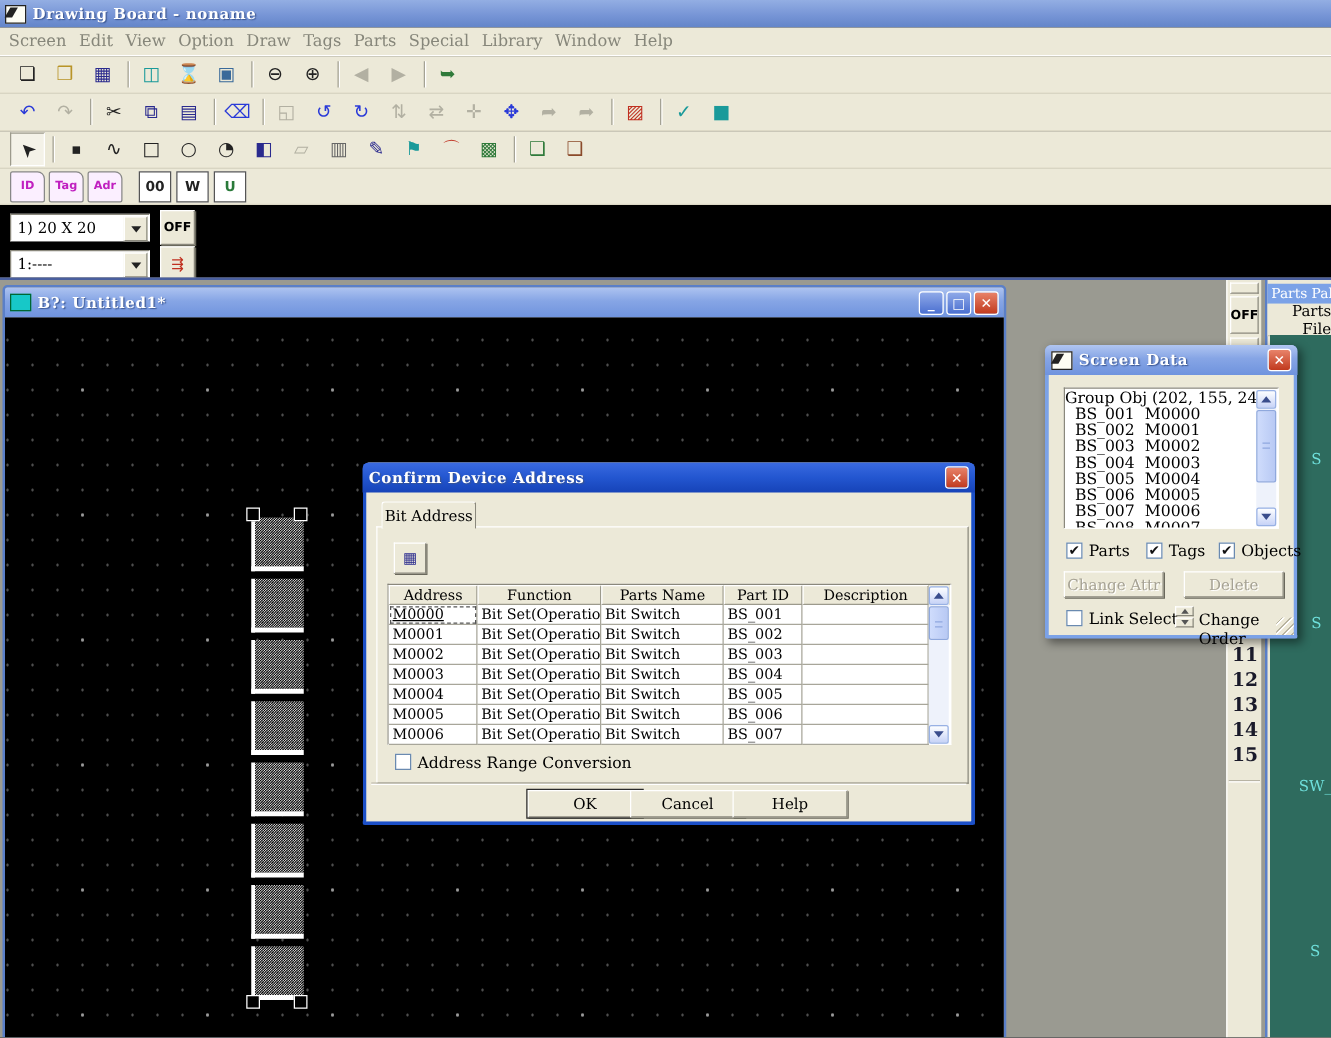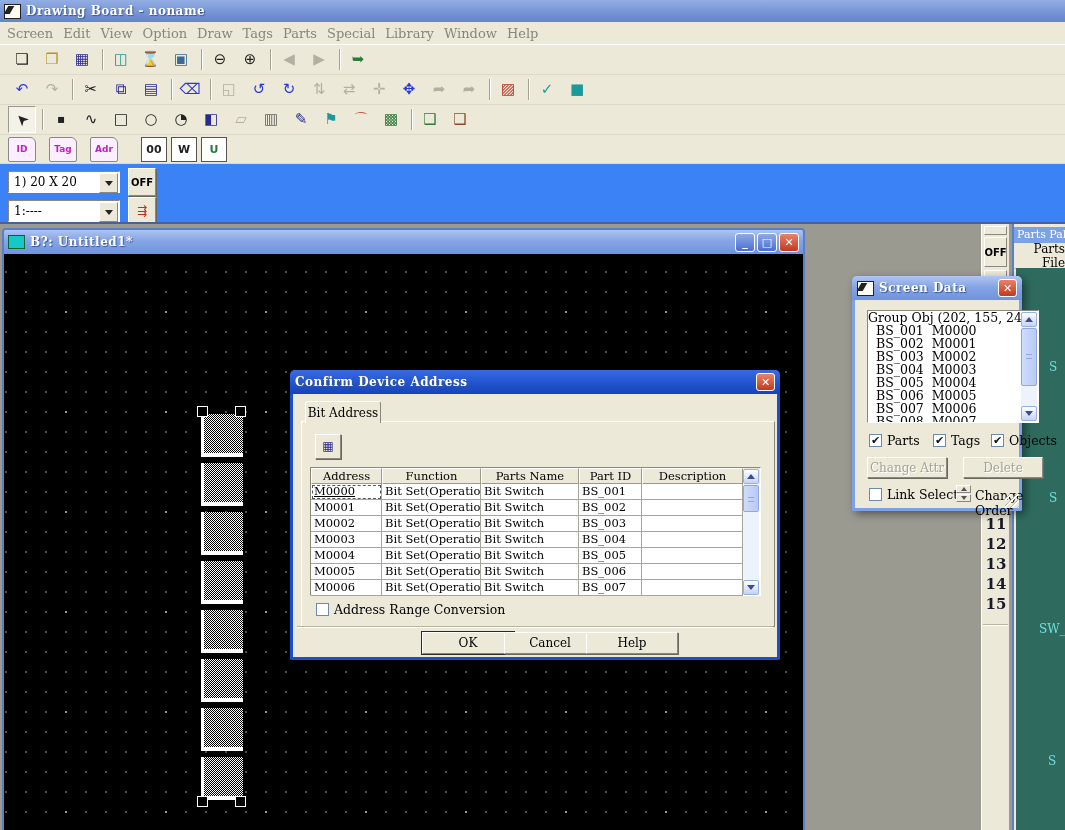--- a/index.html
+++ b/index.html
@@ -1,16 +1,16 @@
 <!DOCTYPE html>
 <html><head>
 <meta charset="utf-8">
 <style>
   html,body{margin:0;padding:0;}
-  #app{position:relative;width:1065px;height:830px;background:#3b82f6;overflow:hidden;
+  #app{position:relative;width:1065px;height:830px;background:#000000;overflow:hidden;
        font-family:"DejaVu Serif","Liberation Serif",serif;font-size:12px;color:#000;}
   
   .titlebar{position:absolute;left:0;top:0;width:1065px;height:22px;
     background:linear-gradient(180deg,#93aee3 0%,#7795d6 55%,#6385c9 100%);
     display:flex;align-items:center;padding-left:4px;box-sizing:border-box;}
   .appicon{width:15px;height:13px;background:#fdfdf4;border:1px solid #222;margin-right:5px;position:relative;}
   .appicon::after{content:"";position:absolute;left:1px;top:1px;width:10px;height:8px;border-left:6px solid #222;transform:skewX(-30deg);}
   .title-text{color:#fff;font-weight:bold;font-size:12px;letter-spacing:.5px;text-shadow:1px 1px 1px #3a5590;}
   
   .menubar{position:absolute;left:0;top:22px;width:1065px;height:23px;background:#ece9d8;
@@ -23,21 +23,21 @@
   .tbtn{width:26px;height:25px;display:inline-flex;align-items:center;justify-content:center;margin-right:2px;border:1px solid transparent;}
   .tbtn.sep{margin-left:9px;position:relative;}
   .tbtn.sep::before{content:"";position:absolute;left:-6px;top:2px;height:21px;border-left:1px solid #a4a294;border-right:1px solid #fff;}
   .tbtn.pressed{border-color:#9c9a8c #fff #fff #9c9a8c;background:#f4f2e8;}
   .g{font-family:"DejaVu Sans",sans-serif;font-size:15px;line-height:15px;}
   .g.sm{font-size:12px;}
   .c-ink{color:#222;} .c-navy{color:#2a2a8e;} .c-gold{color:#b89428;} .c-teal{color:#1a9a9a;}
   .c-red{color:#c03020;} .c-green{color:#2f7a3a;} .c-blue{color:#2a3ad8;} .c-dis{color:#b2b0a2;}
   .c-multi{color:#3a6a9a;} .c-gray6{color:#666;} .c-brown{color:#8a4a2a;}
   .g.rot{transform:rotate(-135deg);}
-  .tagbtn{width:26px;height:23px;margin-right:13px;display:inline-flex;align-items:center;justify-content:center;
+  .tagbtn{width:26px;height:23px;margin-right:3px;display:inline-flex;align-items:center;justify-content:center;
     background:#fbefff;border:1px solid #888;border-radius:2px 6px 2px 2px;}
   .taglabel{color:#c020c0;font-size:9px;font-weight:bold;font-family:"DejaVu Sans",sans-serif;}
   .boxbtn{width:24px;height:23px;margin-right:4px;display:inline-flex;align-items:center;justify-content:center;
     background:#fff;border:1px solid #555;font-size:11px;font-weight:bold;font-family:"DejaVu Sans",sans-serif;color:#222;}
   .boxbtn.sep{margin-left:10px;} .boxbtn.u{color:#2a7a3a;}
   
   .comborow{position:absolute;left:8px;display:flex;align-items:center;}
   #crow1{top:168px;} #crow2{top:197px;}
   .combo{width:112px;height:22px;background:#fff;border:1px solid;border-color:#8a887c #fff #fff #8a887c;
     display:flex;align-items:center;box-sizing:border-box;position:relative;padding-left:5px;font-size:12px;}
@@ -91,21 +91,21 @@
   .xpwin{position:absolute;border:3px solid #7ba2e7;border-top:none;border-radius:5px 5px 2px 2px;
     background:#ece9d8;box-shadow:3px 3px 8px rgba(0,0,0,.45);box-sizing:border-box;}
   .xptitle{height:24px;margin:0 -3px;border-radius:5px 5px 0 0;
     background:linear-gradient(180deg,#b0c5f1 0%,#86a5e5 45%,#6f93de 100%);
     display:flex;align-items:center;padding:0 5px;}
   .xptitle .title-text{font-size:12px;}
   .closebtn{margin-left:auto;width:19px;height:18px;border-radius:3px;border:1px solid #fff;box-sizing:border-box;
     background:linear-gradient(180deg,#e8836a,#c13a1e);color:#fff;font-family:"DejaVu Sans",sans-serif;
     font-size:11px;font-weight:bold;display:flex;align-items:center;justify-content:center;}
   
-  #screendata{left:836px;top:52px;width:170px;height:235px;z-index:10;margin-left:16px;}
+  #screendata{left:836px;top:52px;width:202px;height:235px;z-index:10;}
   #sdlist{position:absolute;left:12px;top:34px;width:172px;height:113px;background:#fff;
     border:1px solid;border-color:#8a887c #fff #fff #8a887c;box-sizing:border-box;overflow:hidden;}
   .sline{white-space:pre;font-size:12.5px;line-height:13px;}
   .sb{position:absolute;background:#eef2fb;}
   .sb-btn{position:absolute;left:0;width:16px;height:15px;background:linear-gradient(180deg,#fdfeff,#c7d3f7);
     border:1px solid #98b1e4;border-radius:2px;box-sizing:border-box;display:flex;align-items:center;justify-content:center;}
   .sb-thumb{position:absolute;left:0;width:16px;background:linear-gradient(90deg,#cfdcfc,#b8c9f4);
     border:1px solid #8fa8dd;border-radius:2px;box-sizing:border-box;}
   .sb-thumb::after{content:"";position:absolute;left:4px;right:4px;top:45%;height:1px;
     border-top:1px solid #90a8e0;border-bottom:1px solid #90a8e0;padding-top:2px;}

